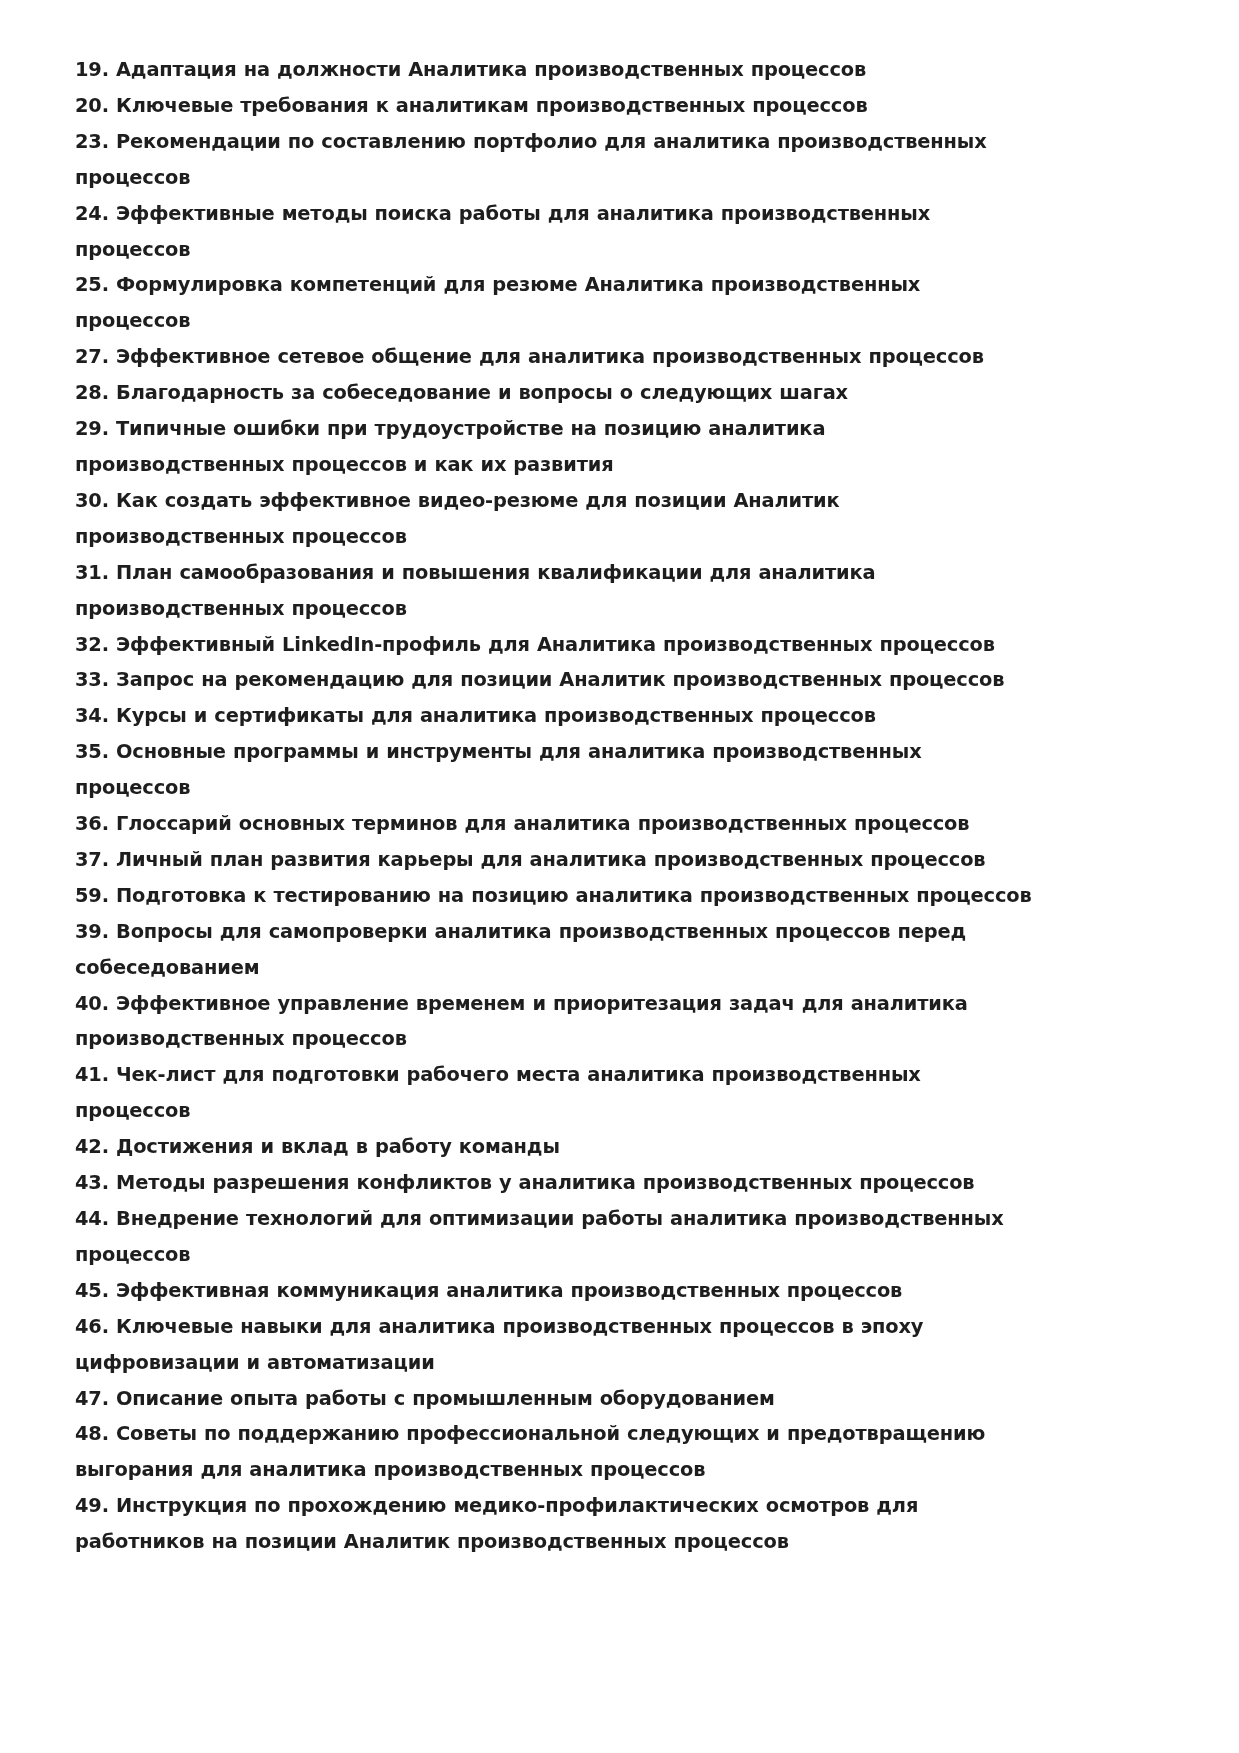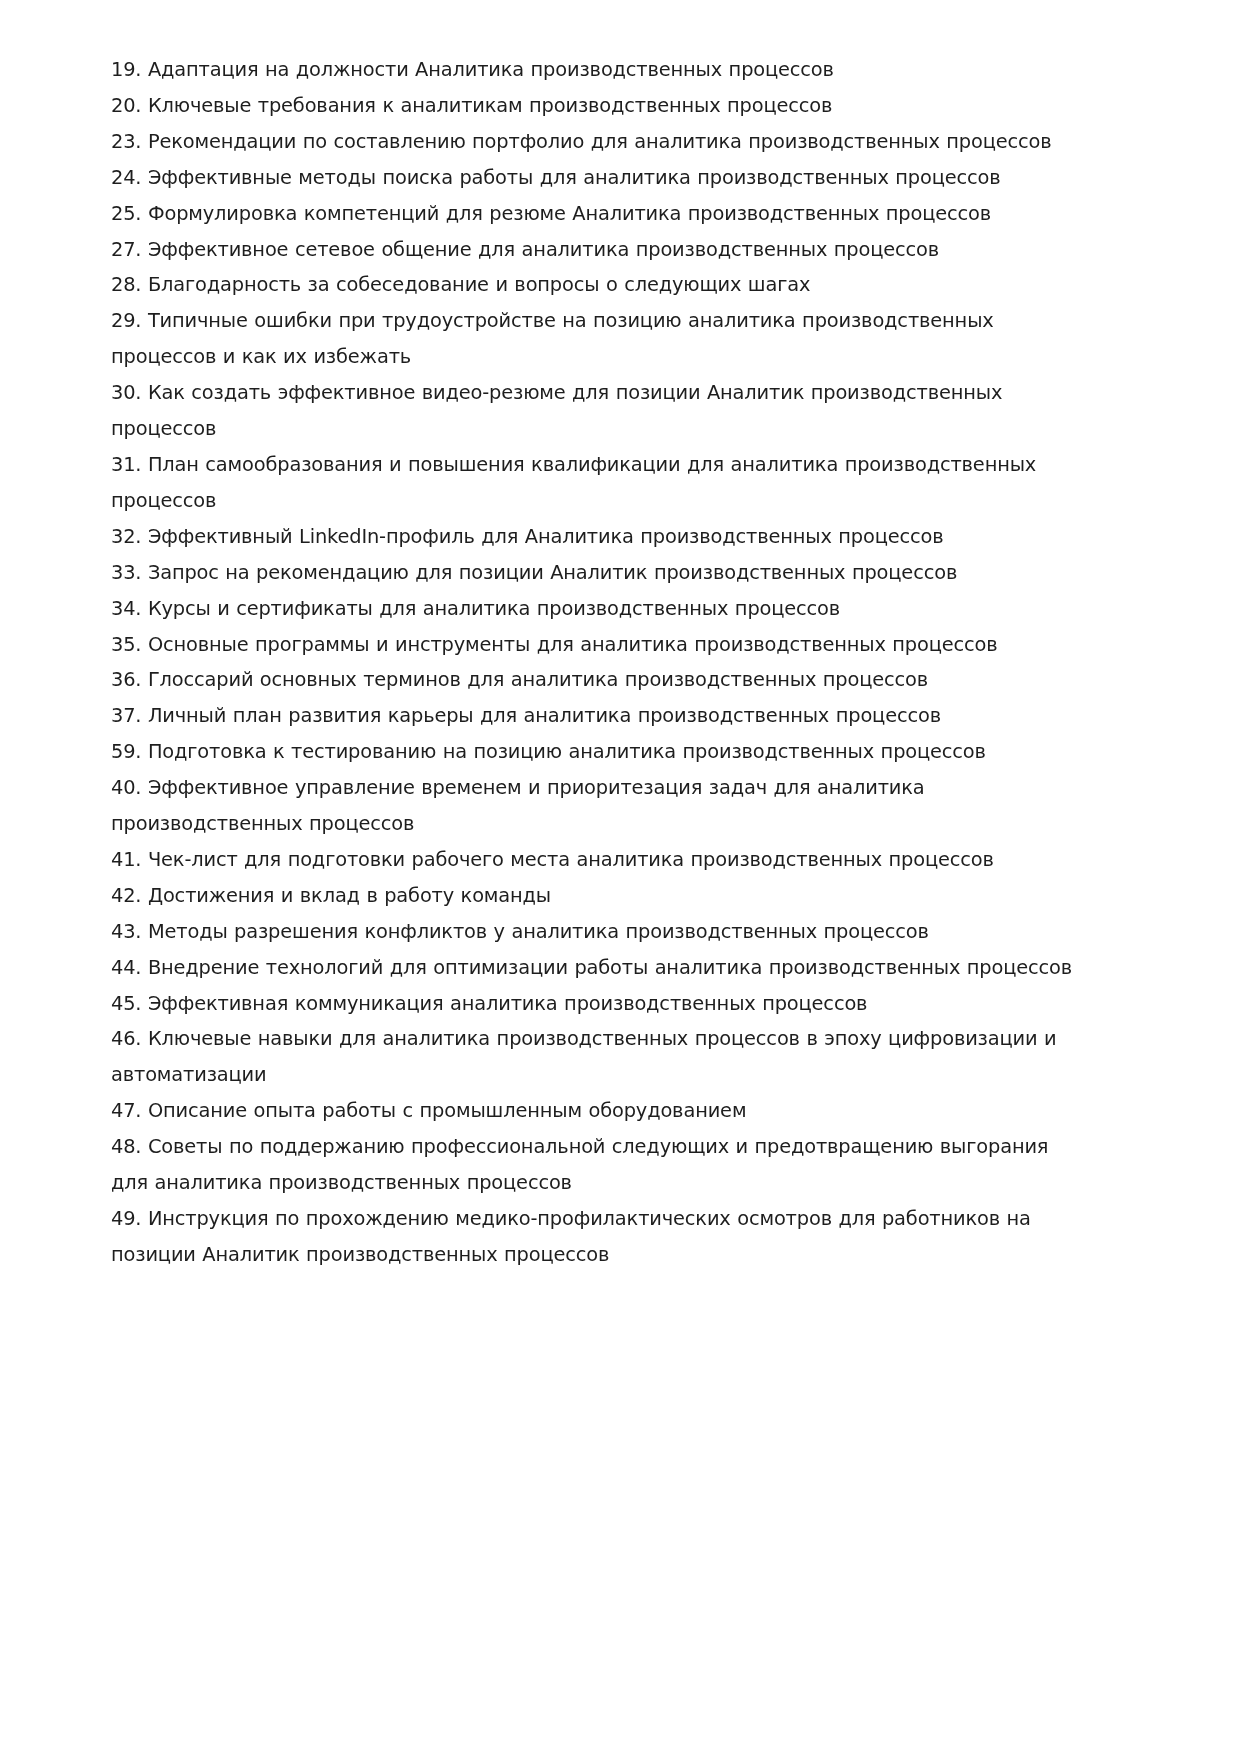--- a/index.html
+++ b/index.html
@@ -7,23 +7,24 @@
       padding: 0;
       background: #ffffff;
     }
     body {
       width: 1239px;
       height: 1753px;
       overflow: hidden;
     }
     .page {
       position: relative;
-      padding: 52px 0 0 111px;
+      padding: 52px 0 0 75px;
       width: 965px;
       box-sizing: content-box;
+      font-weight: bold;
     }
     .item {
       font-family: "DejaVu Sans", sans-serif;
       font-size: 19.4px;
       line-height: 35.9px;
       color: #1e1e1e;
       margin: 0;
       letter-spacing: -0.15px;
       word-spacing: 0.5px;
     }
@@ -33,30 +34,31 @@
 
 <div class="page">
   <div id="toc-list">
       <p class="item"><span>19.</span> <span>Адаптация на должности Аналитика производственных процессов</span></p>
       <p class="item"><span>20.</span> <span>Ключевые требования к аналитикам производственных процессов</span></p>
       <p class="item"><span>23.</span> <span>Рекомендации по составлению портфолио для аналитика производственных процессов</span></p>
       <p class="item"><span>24.</span> <span>Эффективные методы поиска работы для аналитика производственных процессов</span></p>
       <p class="item"><span>25.</span> <span>Формулировка компетенций для резюме Аналитика производственных процессов</span></p>
       <p class="item"><span>27.</span> <span>Эффективное сетевое общение для аналитика производственных процессов</span></p>
       <p class="item"><span>28.</span> <span>Благодарность за собеседование и вопросы о следующих шагах</span></p>
-      <p class="item"><span>29.</span> <span>Типичные ошибки при трудоустройстве на позицию аналитика производственных процессов и как их избежать</span></p>
+      <p class="item"><span>29.</span> <span>Типичные ошибки при трудоустройстве на позицию аналитика производственных процессов и как их развития</span></p>
       <p class="item"><span>30.</span> <span>Как создать эффективное видео-резюме для позиции Аналитик производственных процессов</span></p>
       <p class="item"><span>31.</span> <span>План самообразования и повышения квалификации для аналитика производственных процессов</span></p>
       <p class="item"><span>32.</span> <span>Эффективный LinkedIn-профиль для Аналитика производственных процессов</span></p>
       <p class="item"><span>33.</span> <span>Запрос на рекомендацию для позиции Аналитик производственных процессов</span></p>
       <p class="item"><span>34.</span> <span>Курсы и сертификаты для аналитика производственных процессов</span></p>
       <p class="item"><span>35.</span> <span>Основные программы и инструменты для аналитика производственных процессов</span></p>
       <p class="item"><span>36.</span> <span>Глоссарий основных терминов для аналитика производственных процессов</span></p>
       <p class="item"><span>37.</span> <span>Личный план развития карьеры для аналитика производственных процессов</span></p>
       <p class="item"><span>59.</span> <span>Подготовка к тестированию на позицию аналитика производственных процессов</span></p>
+      <p class="item"><span>39.</span> <span>Вопросы для самопроверки аналитика производственных процессов перед собеседованием</span></p>
       <p class="item"><span>40.</span> <span>Эффективное управление временем и приоритезация задач для аналитика производственных процессов</span></p>
       <p class="item"><span>41.</span> <span>Чек-лист для подготовки рабочего места аналитика производственных процессов</span></p>
       <p class="item"><span>42.</span> <span>Достижения и вклад в работу команды</span></p>
       <p class="item"><span>43.</span> <span>Методы разрешения конфликтов у аналитика производственных процессов</span></p>
       <p class="item"><span>44.</span> <span>Внедрение технологий для оптимизации работы аналитика производственных процессов</span></p>
       <p class="item"><span>45.</span> <span>Эффективная коммуникация аналитика производственных процессов</span></p>
       <p class="item"><span>46.</span> <span>Ключевые навыки для аналитика производственных процессов в эпоху цифровизации и автоматизации</span></p>
       <p class="item"><span>47.</span> <span>Описание опыта работы с промышленным оборудованием</span></p>
       <p class="item"><span>48.</span> <span>Советы по поддержанию профессиональной следующих и предотвращению выгорания для аналитика производственных процессов</span></p>
       <p class="item"><span>49.</span> <span>Инструкция по прохождению медико-профилактических осмотров для работников на позиции Аналитик производственных процессов</span></p>

